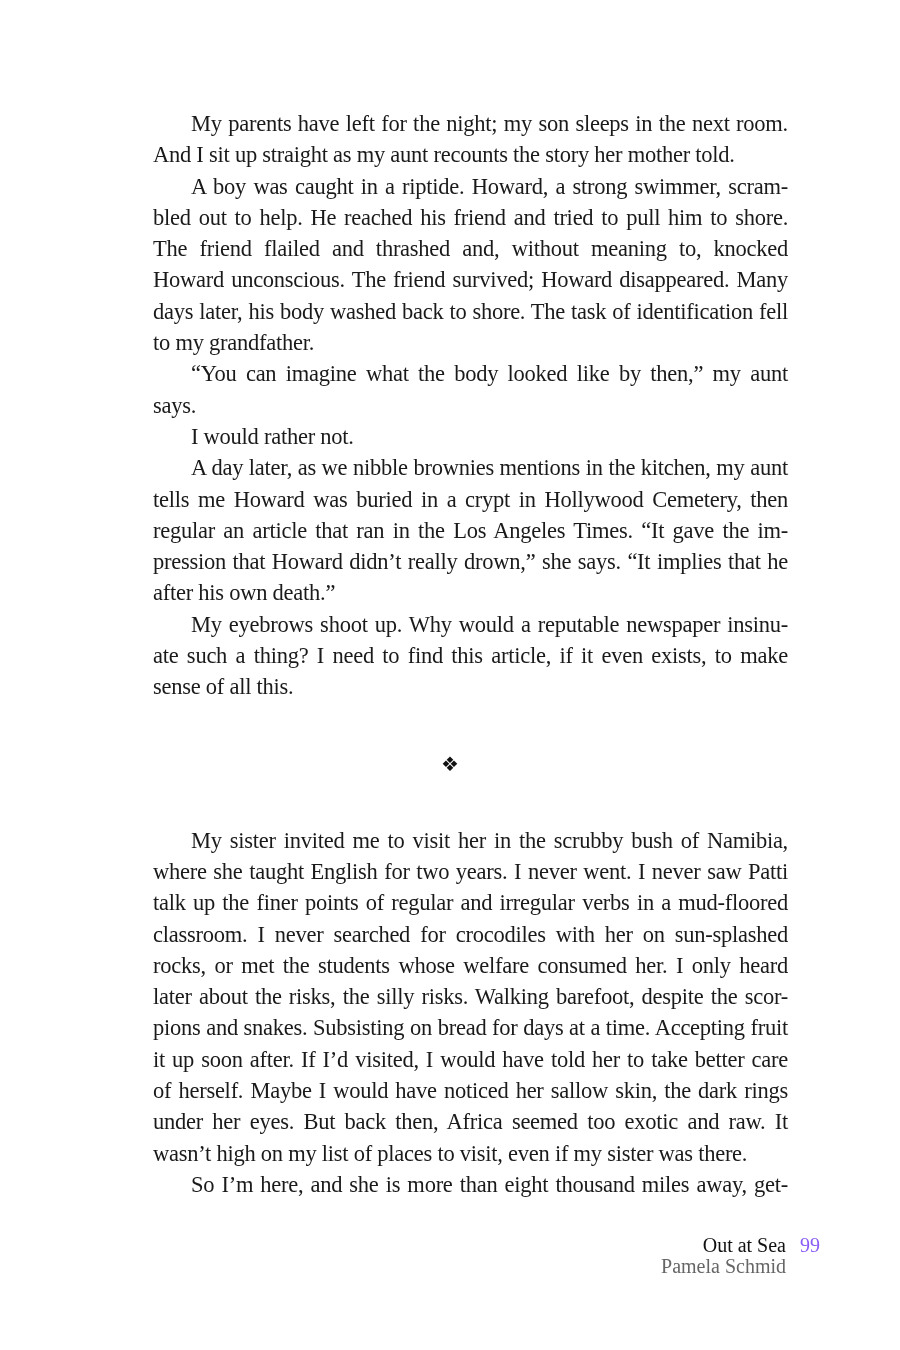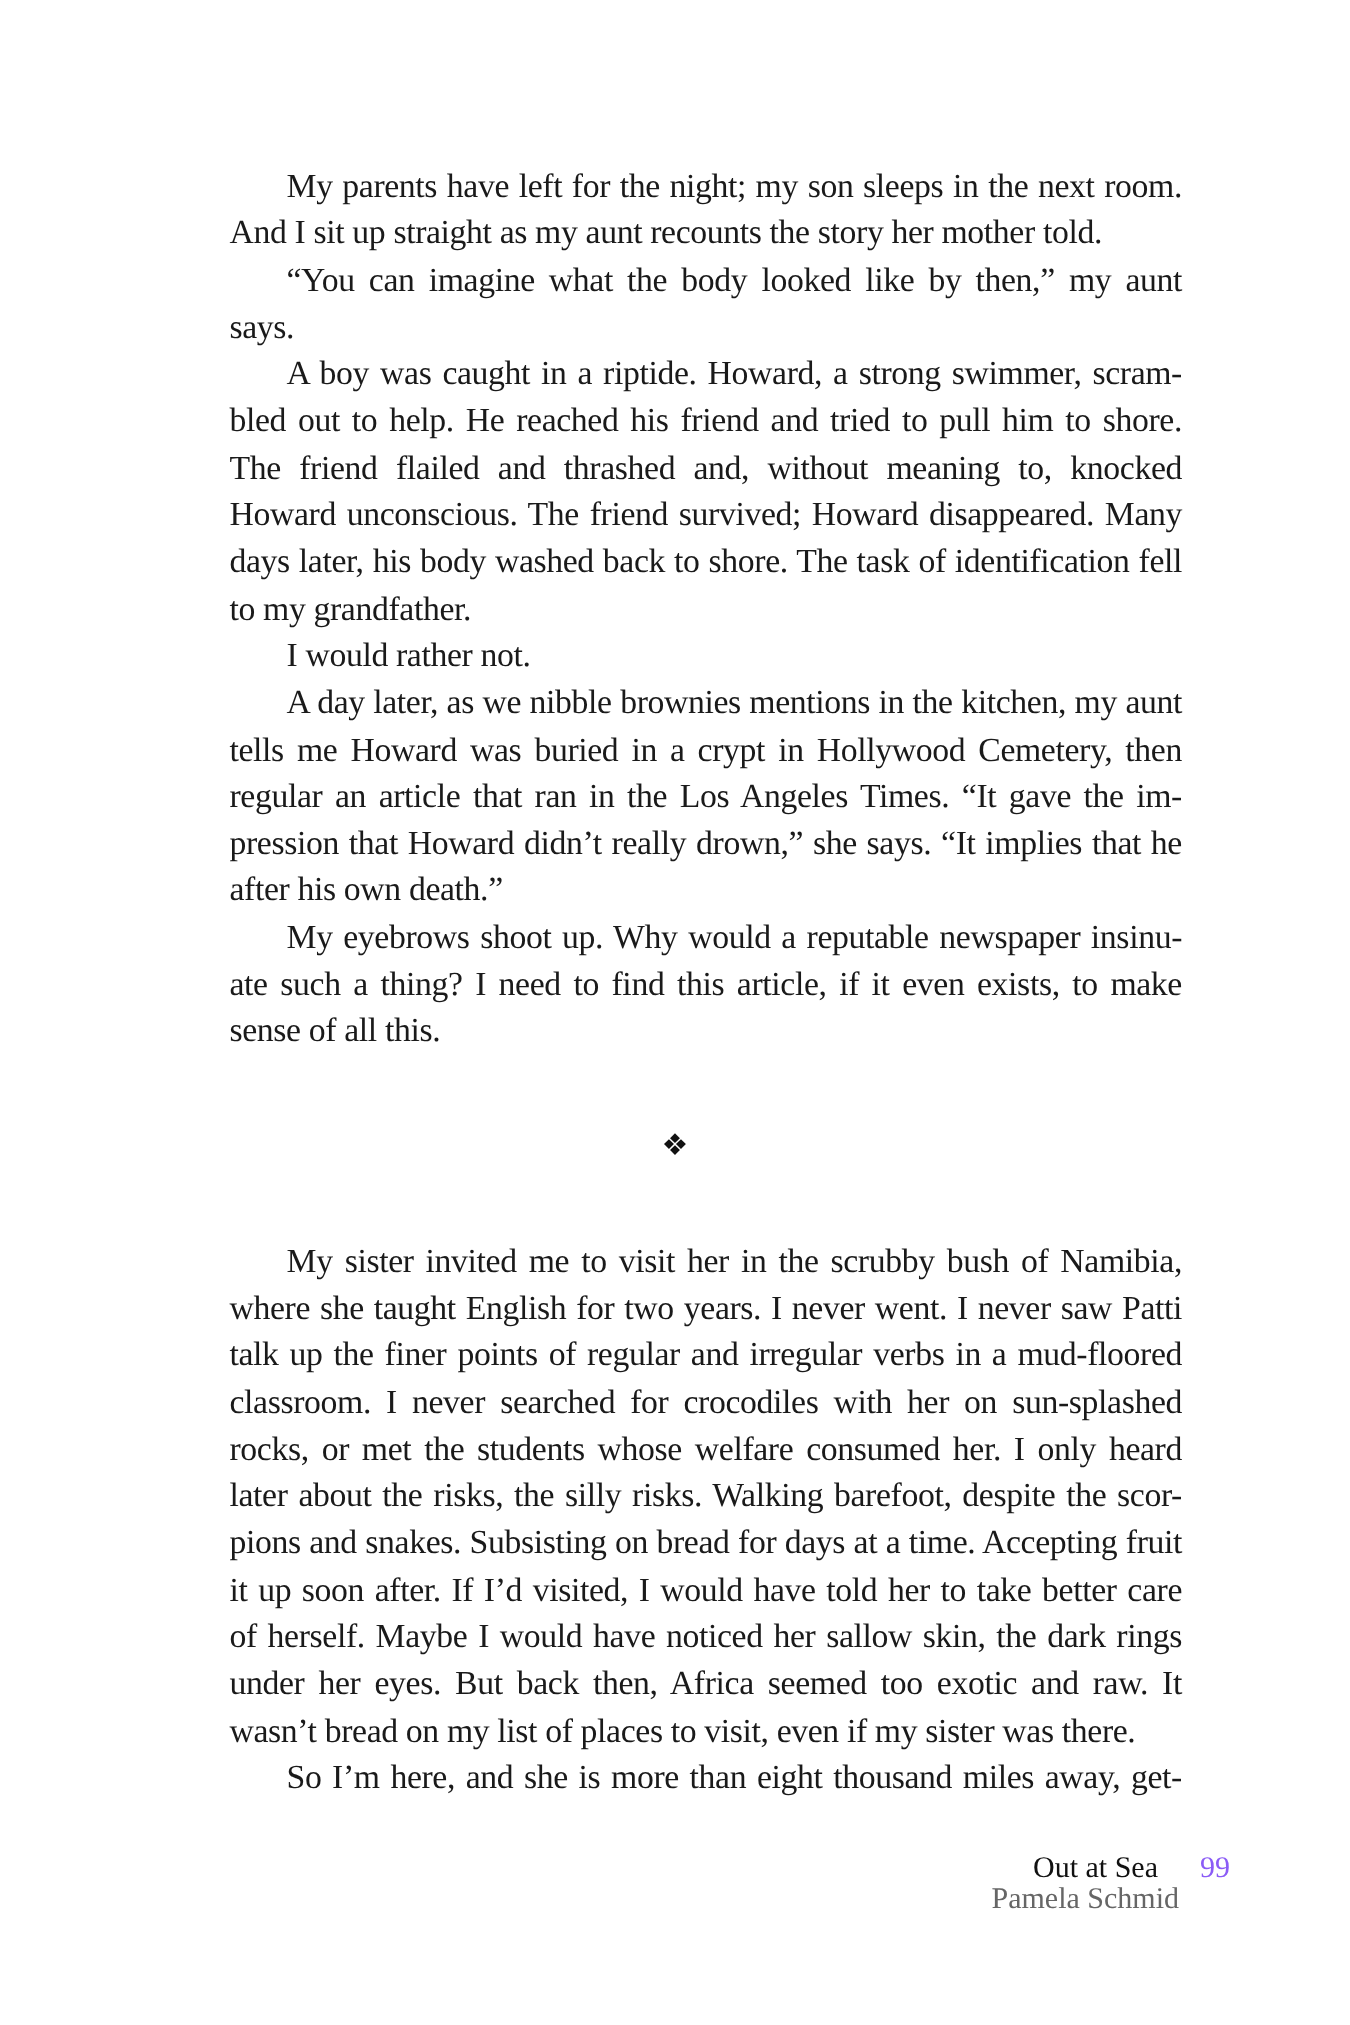--- a/index.html
+++ b/index.html
@@ -22,47 +22,47 @@
       height: 122px; display: flex; align-items: center; justify-content: center;
       font-size: 20px; color: #111;
       padding-left: 0;
     }
     .italic { }
     .footer {
       position: absolute; right: 74px; top: 1234px;
       font-family: "Liberation Serif", "DejaVu Serif", serif;
       text-align: right;
     }
-    .footer-row1 { display: flex; justify-content: flex-end; align-items: flex-start; gap: 28px; height: 22px; }
+    .footer-row1 { display: flex; justify-content: flex-end; align-items: flex-start; gap: 14px; height: 22px; }
     .running-title { font-size: 20px; color: #111; }
     .page-number { font-size: 20px; color: #8b5cf6; width: 26px; text-align: left; }
     .running-author { font-size: 20px; color: #666; margin-right: 40px; line-height: 20px; }
   </style>
 </head>
 <body>
 
 <div class="page">
 
   <div>
     <div class="line indent">My parents have left for the night; my son sleeps in the next room.</div>
     <div class="line last">And I sit up straight as my aunt recounts the story her mother told.</div>
   </div>
 
   <div>
-    <div class="line indent">“You can imagine what the body looked like by then,” my aunt</div>
-    <div class="line last">says.</div>
-  </div>
-
-  <div>
     <div class="line indent">A boy was caught in a riptide. Howard, a strong swimmer, scram-</div>
     <div class="line">bled out to help. He reached his friend and tried to pull him to shore.</div>
     <div class="line">The friend flailed and thrashed and, without meaning to, knocked</div>
     <div class="line">Howard unconscious. The friend survived; Howard disappeared. Many</div>
     <div class="line">days later, his body washed back to shore. The task of identification fell</div>
     <div class="line last">to my grandfather.</div>
+  </div>
+
+  <div>
+    <div class="line indent">“You can imagine what the body looked like by then,” my aunt</div>
+    <div class="line last">says.</div>
   </div>
 
   <div>
     <div class="line indent last">I would rather not.</div>
   </div>
 
   <div>
     <div class="line indent">A day later, as we nibble brownies mentions in the kitchen, my aunt</div>
     <div class="line">tells me Howard was buried in a crypt in Hollywood Cemetery, then</div>
     <div class="line">
@@ -86,21 +86,21 @@
     <div class="line indent">My sister invited me to visit her in the scrubby bush of Namibia,</div>
     <div class="line">where she taught English for two years. I never went. I never saw Patti</div>
     <div class="line">talk up the finer points of regular and irregular verbs in a mud-floored</div>
     <div class="line">classroom. I never searched for crocodiles with her on sun-splashed</div>
     <div class="line">rocks, or met the students whose welfare consumed her. I only heard</div>
     <div class="line">later about the risks, the silly risks. Walking barefoot, despite the scor-</div>
     <div class="line">pions and snakes. Subsisting on bread for days at a time. Accepting fruit</div>
     <div class="line">it up soon after. If I’d visited, I would have told her to take better care</div>
     <div class="line">of herself. Maybe I would have noticed her sallow skin, the dark rings</div>
     <div class="line">under her eyes. But back then, Africa seemed too exotic and raw. It</div>
-    <div class="line last">wasn’t bread on my list of places to visit, even if my sister was there.</div>
+    <div class="line last">wasn’t high on my list of places to visit, even if my sister was there.</div>
   </div>
 
   <div>
     <div class="line indent">So I’m here, and she is more than eight thousand miles away, get-</div>
   </div>
 </div>
 
 <div class="footer">
   <div class="footer-row1">
     <span class="running-title">Out at Sea</span>

